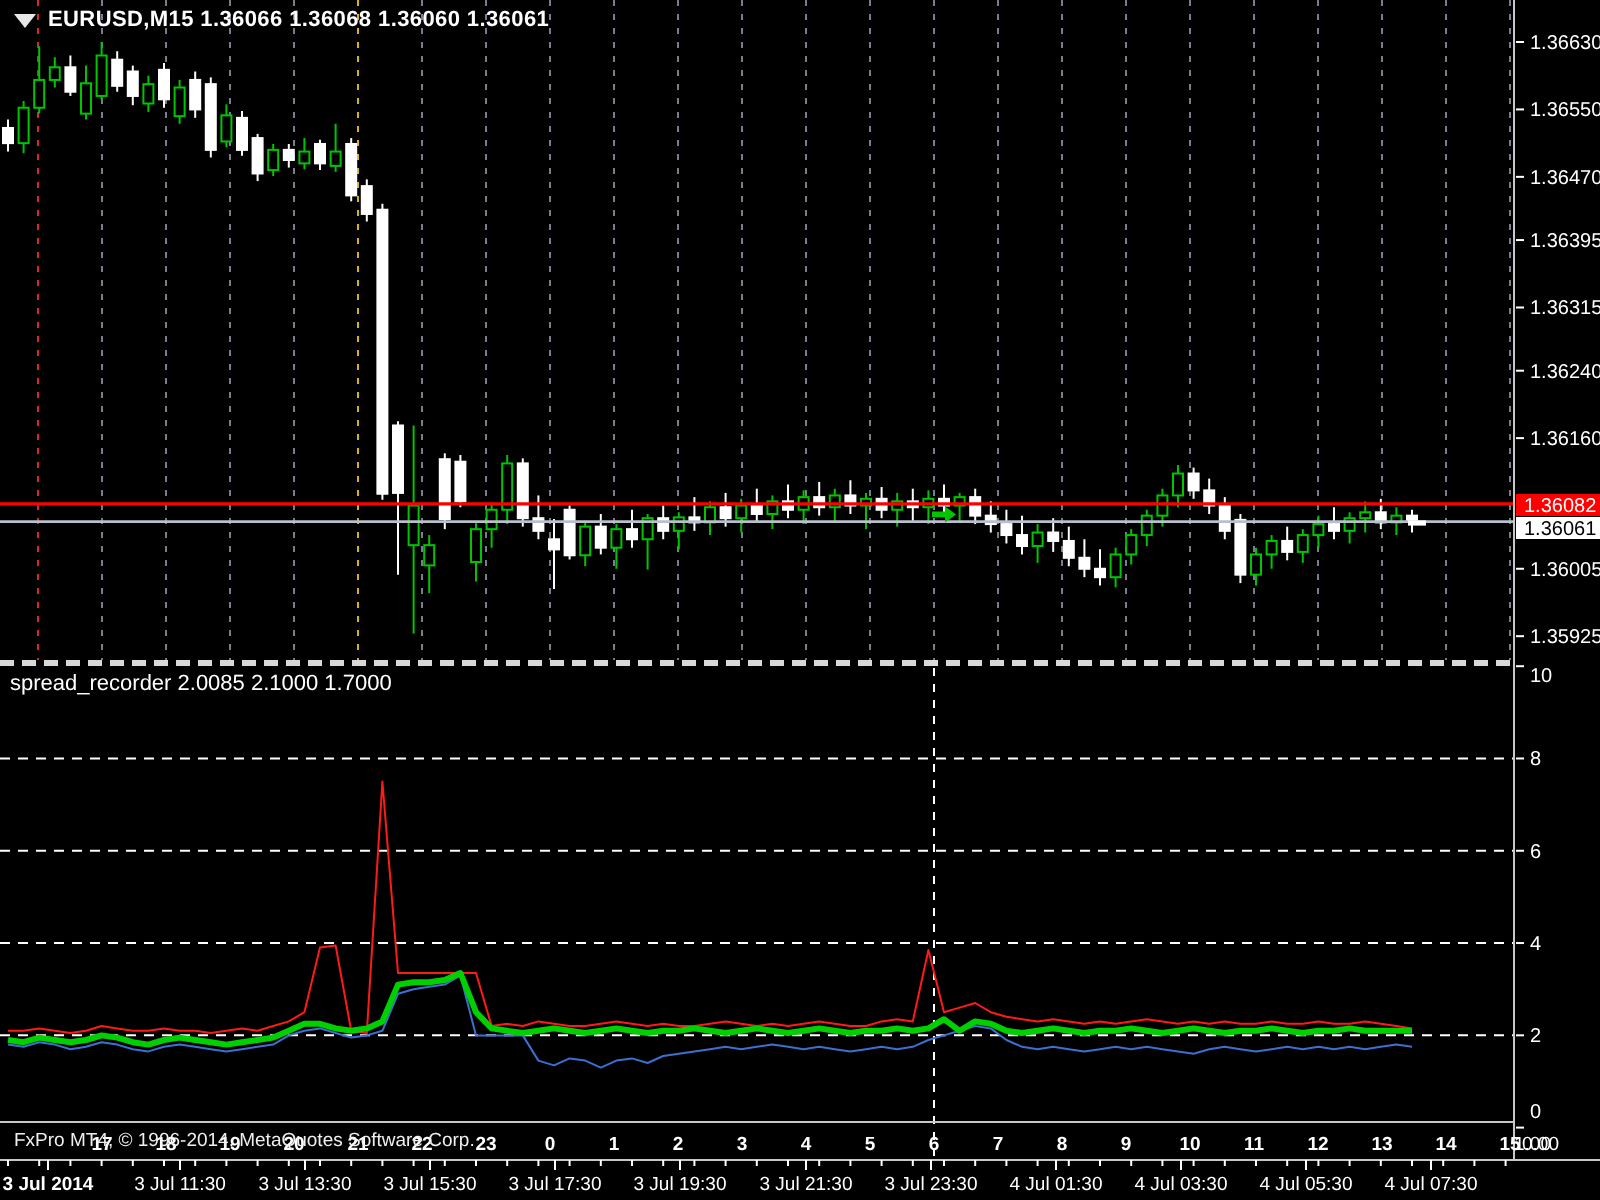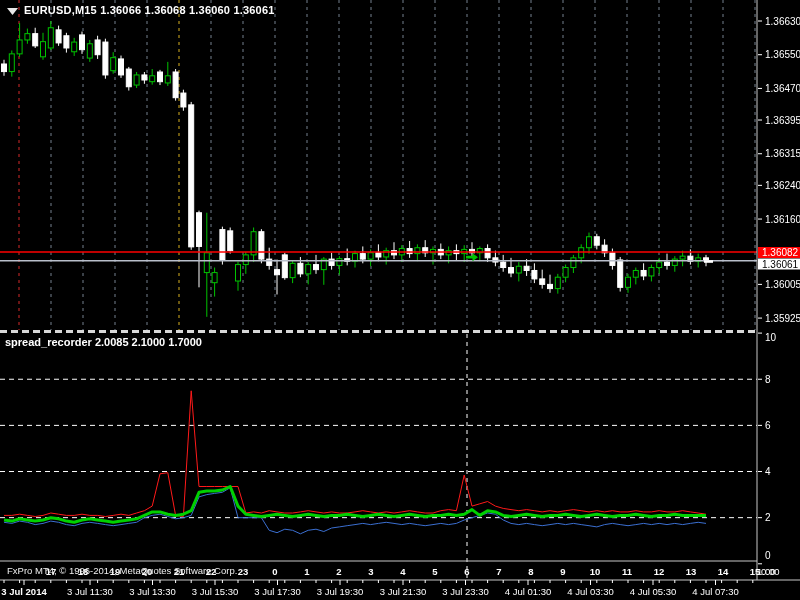--- a/index.html
+++ b/index.html
@@ -1,21 +1,21 @@
 <!DOCTYPE html>
 <html><head>
 <meta charset="utf-8">
 <style>
   html,body{margin:0;padding:0;background:#222;}
   #app{position:relative;width:800px;height:600px;background:#000;overflow:hidden;
        font-family:"Liberation Sans",sans-serif;}
   #chart-svg{position:absolute;left:0;top:0;}
   .overlay{position:absolute;color:#fff;white-space:nowrap;text-align:right;}
   #chart-title{left:24px;top:4px;font-size:11px;font-weight:bold;letter-spacing:.2px;}
-  #indicator-title{left:5px;top:336px;font-size:11px;font-weight:bold;}
+  #indicator-title{left:5px;top:336px;font-size:11px;font-weight:normal;}
   #copyright{left:7px;top:565px;font-size:9.5px;color:#efefef;}
   #symbol-dropdown{position:absolute;left:5px;top:4px;width:16px;height:12px;cursor:pointer;}
 </style>
 </head>
 <body>
 
 <div id="app">
   <svg id="chart-svg" width="800" height="600">
     <g id="g-main-grid">
         <line x1="19" y1="0" x2="19" y2="330" stroke="#d42a2a" stroke-width="1" stroke-dasharray="3,4"></line>

